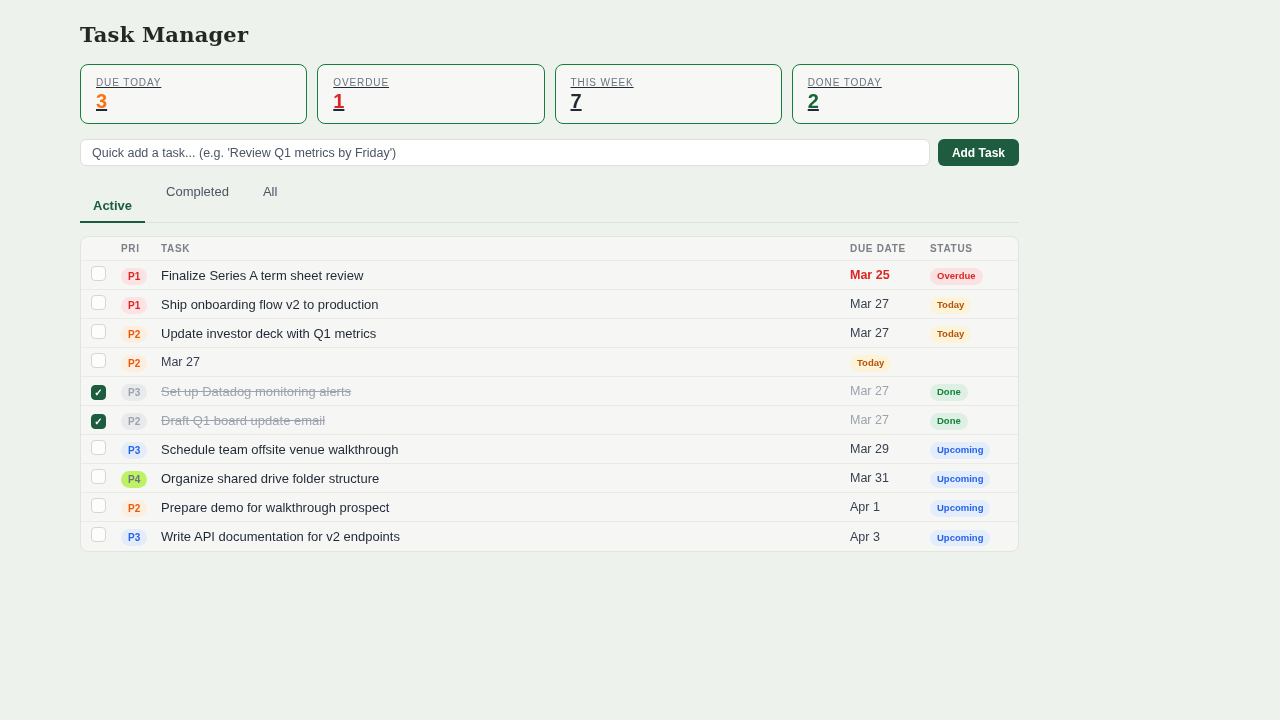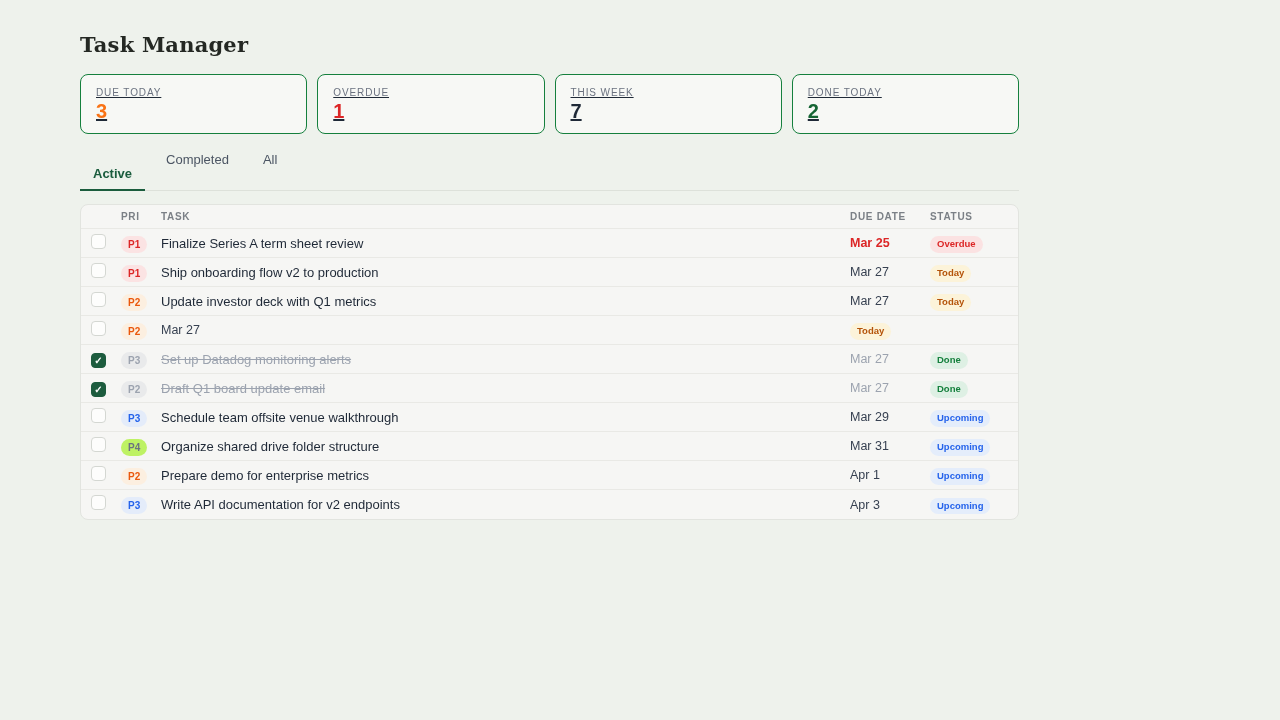--- a/index.html
+++ b/index.html
@@ -3,21 +3,21 @@
 <meta charset="utf-8">
 <style>
   * { margin: 0; padding: 0; box-sizing: border-box; }
   html, body { width: 1280px; height: 720px; }
   body {
     background: #eef2ec;
     font-family: "Liberation Sans", sans-serif;
     color: #1f2937;
     overflow: hidden;
   }
-  .page { width: 939px; margin: 0 0 0 80px; padding-top: 32px; }
+  .page { width: 939px; margin: 0 0 0 80px; padding-top: 22px; }
 
   h1.title {
     font-family: "DejaVu Serif", "Liberation Serif", serif;
     font-size: 21px;
     font-weight: 700;
     color: #242823;
     letter-spacing: 0.2px;
   }
 
   
@@ -168,20 +168,24 @@
       <div class="stat-card">
         <div class="stat-label">THIS WEEK</div>
         <div class="stat-value" style="color: rgb(31, 41, 55);">7</div>
       </div>
       <div class="stat-card">
         <div class="stat-label">DONE TODAY</div>
         <div class="stat-value" style="color: rgb(22, 101, 52);">2</div>
       </div>
     </div>
 
+  <div class="quickadd">
+    <input type="text" placeholder="Quick add a task... (e.g. 'Review Q1 metrics by Friday')" style="">
+    <button>Add Task</button>
+  </div>
 
   <div class="tabs">
       <div class="tab active">Active</div>
       <div class="tab">Completed</div>
       <div class="tab">All</div>
     </div>
 
   <div class="table-card">
     <div class="trow thead">
       <span class="hcell"></span>
@@ -242,21 +246,21 @@
         <div class="trow">
           <span><span class="checkbox"></span></span>
           <span><span class="pill" style="color: rgb(107, 114, 128); background: #bef264;">P4</span></span>
           <span class="cell-task">Organize shared drive folder structure</span>
           <span class="cell-due">Mar 31</span>
           <span><span class="pill" style="color: rgb(37, 99, 235); background: rgb(228, 237, 251); font-size: 9.5px;">Upcoming</span></span>
         </div>
         <div class="trow">
           <span><span class="checkbox"></span></span>
           <span><span class="pill" style="color: rgb(234, 88, 12); background: rgb(252, 239, 224);">P2</span></span>
-          <span class="cell-task">Prepare demo for enterprise metrics</span>
+          <span class="cell-task">Prepare demo for walkthrough prospect</span>
           <span class="cell-due">Apr 1</span>
           <span><span class="pill" style="color: rgb(37, 99, 235); background: rgb(228, 237, 251); font-size: 9.5px;">Upcoming</span></span>
         </div>
         <div class="trow">
           <span><span class="checkbox"></span></span>
           <span><span class="pill" style="color: rgb(37, 99, 235); background: rgb(228, 236, 250);">P3</span></span>
           <span class="cell-task">Write API documentation for v2 endpoints</span>
           <span class="cell-due">Apr 3</span>
           <span><span class="pill" style="color: rgb(37, 99, 235); background: rgb(228, 237, 251); font-size: 9.5px;">Upcoming</span></span>
         </div>

